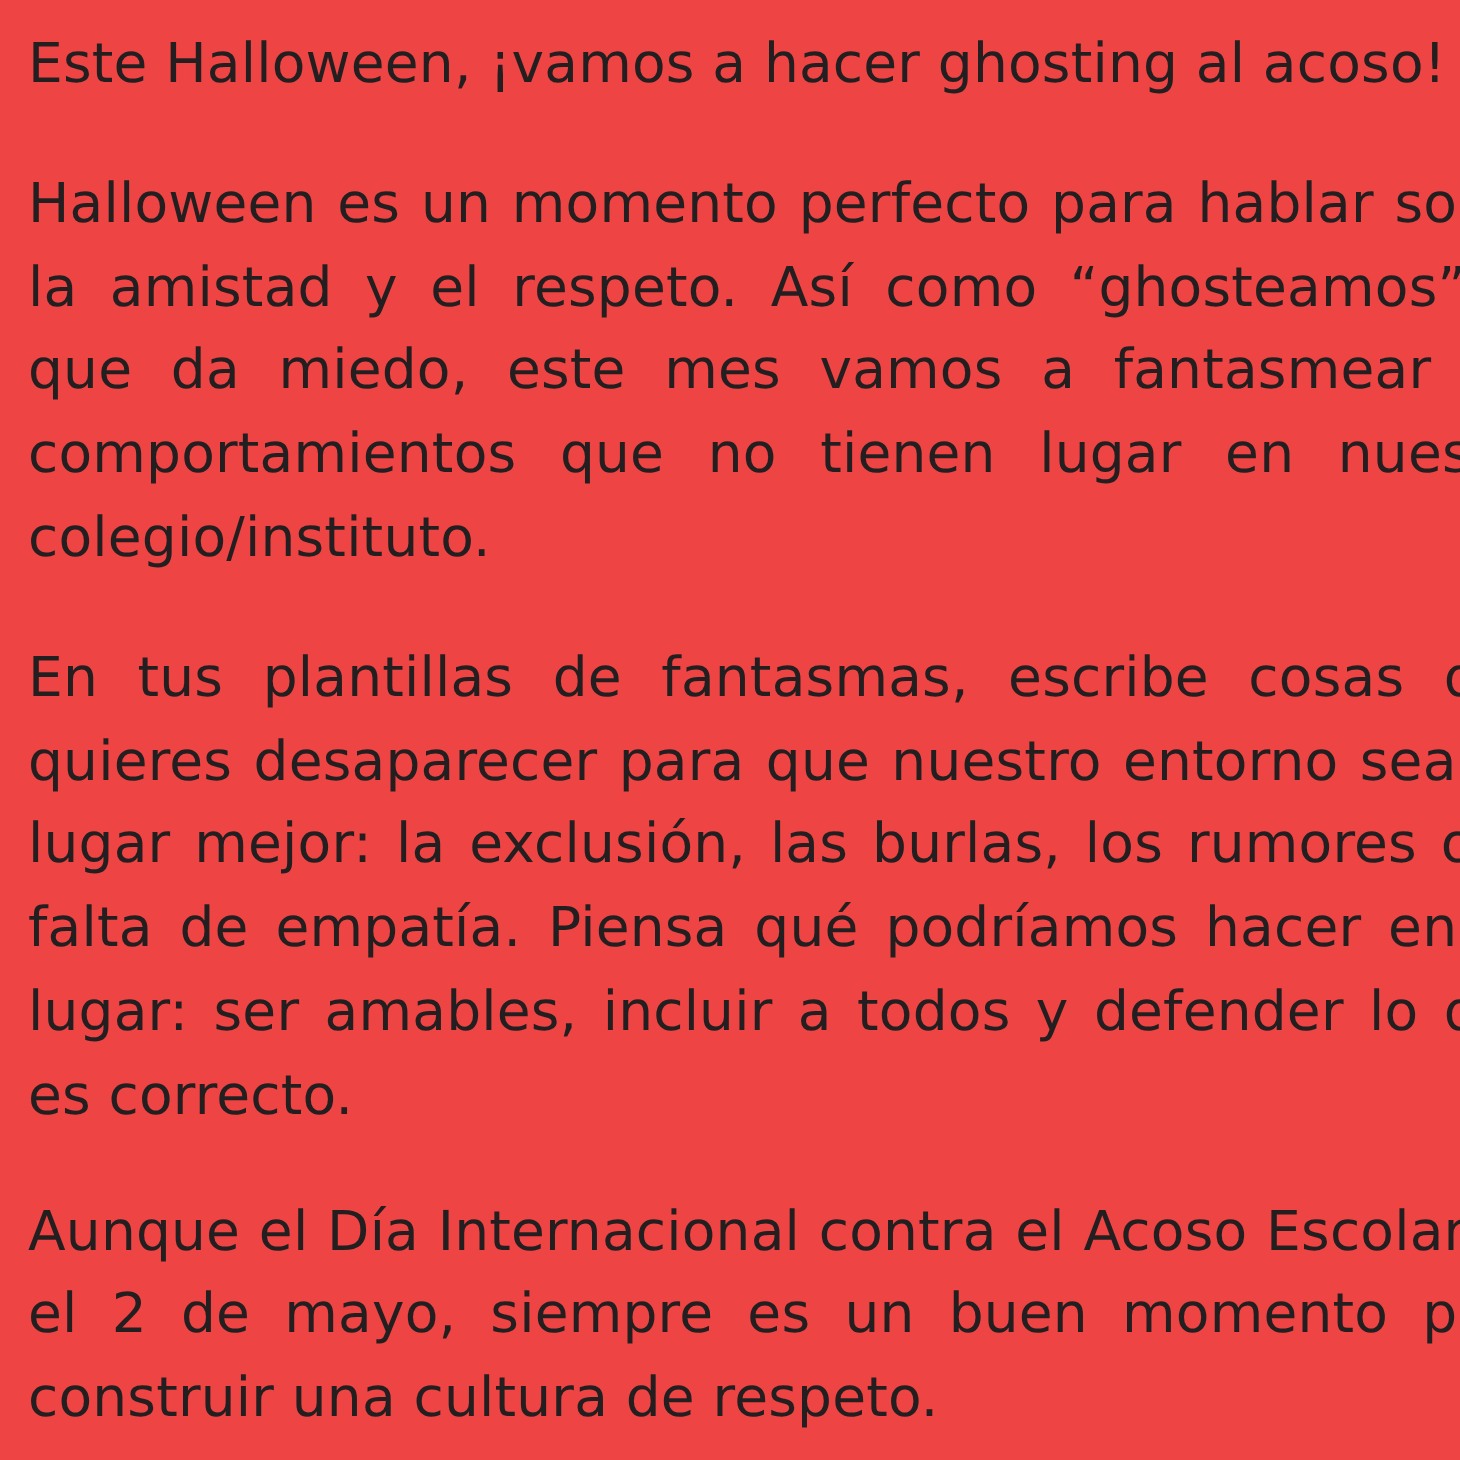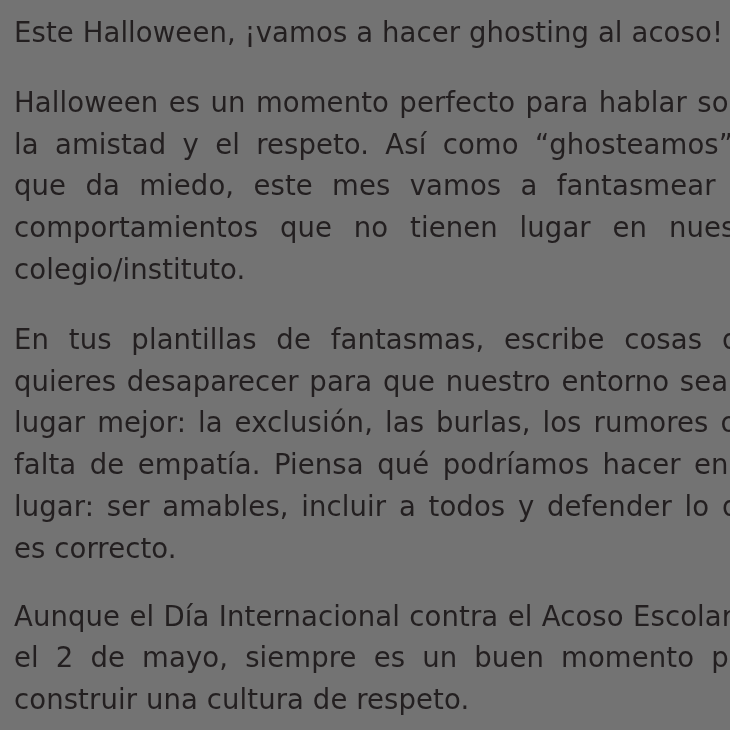--- a/index.html
+++ b/index.html
@@ -10,21 +10,21 @@
     width: 730px;
     height: 730px;
     background: #fae9c8;
     font-family: "DejaVu Sans", sans-serif;
     overflow: hidden;
   }
   .page {
     position: relative;
     width: 730px;
     height: 730px;
-    background: #737373;
+    background: #ef4444;
     box-sizing: border-box;
     padding: 12px 0 0 14px;
   }
   .doc-body {
     width: 760px;            
     color: #231f20;
     font-size: 27.5px;
     line-height: 1.52;
     letter-spacing: 0.1px;
     font-weight: 400;

